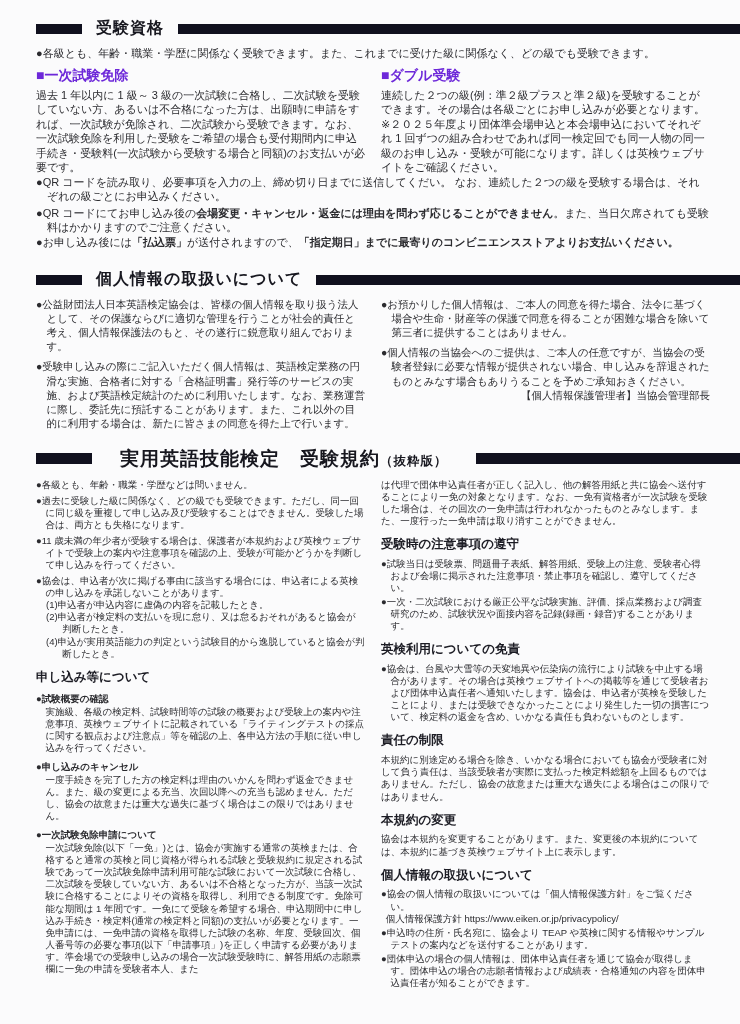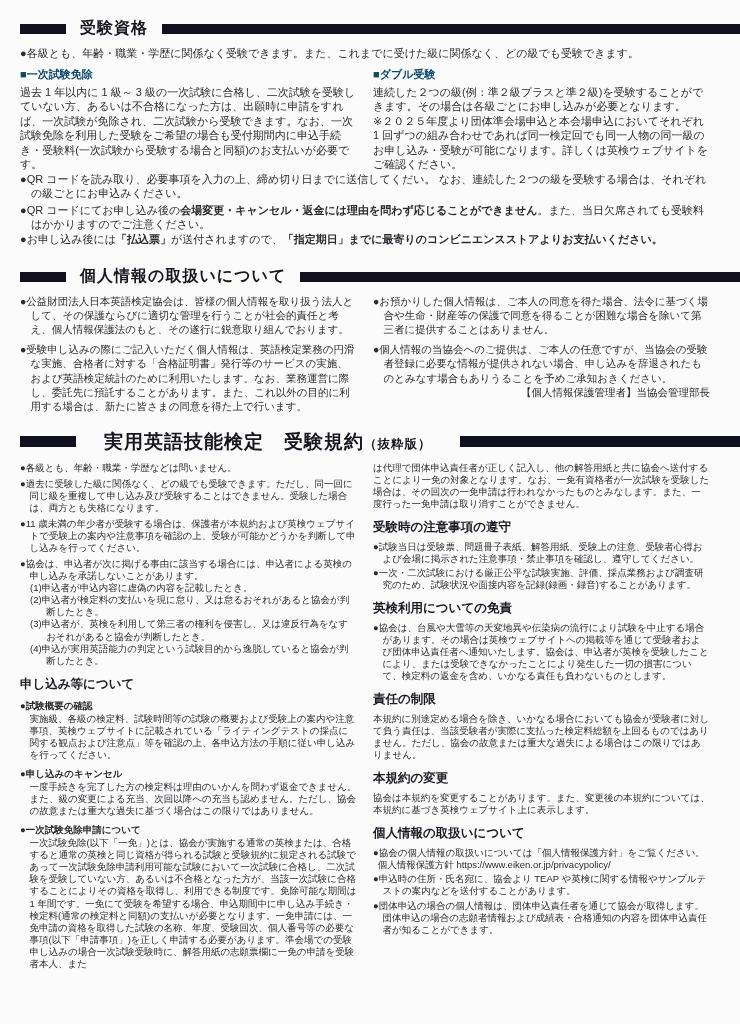--- a/index.html
+++ b/index.html
@@ -3,21 +3,21 @@
 <meta charset="utf-8">
 <style>
   html,body { margin:0; padding:0; }
   body {
     width:740px; height:1024px;
     background:#fbfbfc;
     color:#2b2b2f;
     font-family:"Liberation Sans","DejaVu Sans",sans-serif;
     overflow:hidden;
   }
-  .page { box-sizing:border-box; width:740px; height:1024px; padding:18px 0 0 20px; }
+  .page { box-sizing:border-box; width:740px; height:1024px; padding:18px 0 0 36px; }
 
   
   .sec-header { display:flex; align-items:center; margin:0 0 7px 0; }
   .bar-short { width:46px; height:10px; background:#10101e; flex:0 0 auto; }
   .sec-title { font-weight:bold; font-size:16px; color:#17171f; margin:0 14px 0 14px; letter-spacing:1px; white-space:nowrap; }
   .bar-long { flex:1 1 auto; height:10px; background:#10101e; }
   .sec-header.big .sec-title { font-size:19px; }
   .sec-header.big .bar-short { width:56px; height:11px; }
   .sec-header.big .bar-long { height:11px; }
   .title-suffix { font-size:12.5px; font-weight:bold; }
@@ -30,21 +30,21 @@
 
   p { margin:0; }
   .hang { padding-left:1em; text-indent:-1em; }
   .mb2 { margin-bottom:2px; }
   .mb4 { margin-bottom:4px; }
   .mb6 { margin-bottom:6px; }
 
   .cols { display:flex; gap:16px; }
   .col { flex:1 1 0; min-width:0; }
 
-  .subhead { font-size:11px; font-weight:bold; color:#0c4a6e; margin:2px 0 3px 0; }
+  .subhead { font-size:14px; font-weight:bold; color:#6d28d9; margin:2px 0 3px 0; }
   b, .bold { font-weight:bold; }
 
   .reg-h { font-size:12.5px; font-weight:bold; color:#1c1c24; margin:10px 0 5px 0; }
   .reg-h.first { margin-top:6px; }
   .blk-title { font-weight:bold; margin:7px 0 1px 0; }
   .blk-body { margin-left:1em; }
   .sub-item { margin-left:10px; padding-left:1.7em; text-indent:-1.7em; }
 
   .right-align { text-align:right; }
 
@@ -110,21 +110,20 @@
   <div class="content">
     <div class="cols">
 
       <div class="col t9">
         <p class="hang mb4">●各級とも、年齢・職業・学歴などは問いません。</p>
         <p class="hang mb4">●過去に受験した級に関係なく、どの級でも受験できます。ただし、同一回に同じ級を重複して申し込み及び受験することはできません。受験した場合は、両方とも失格になります。</p>
         <p class="hang mb4">●11 歳未満の年少者が受験する場合は、保護者が本規約および英検ウェブサイトで受験上の案内や注意事項を確認の上、受験が可能かどうかを判断して申し込みを行ってください。</p>
         <p class="hang">●協会は、申込者が次に掲げる事由に該当する場合には、申込者による英検の申し込みを承諾しないことがあります。</p>
         <p class="sub-item">(1)申込者が申込内容に虚偽の内容を記載したとき。</p>
         <p class="sub-item">(2)申込者が検定料の支払いを現に怠り、又は怠るおそれがあると協会が判断したとき。</p>
-        <p class="sub-item">(3)申込者が、英検を利用して第三者の権利を侵害し、又は違反行為をなすおそれがあると協会が判断したとき。</p>
         <p class="sub-item">(4)申込が実用英語能力の判定という試験目的から逸脱していると協会が判断したとき。</p>
 
         <div class="reg-h">申し込み等について</div>
         <p class="blk-title">●試験概要の確認</p>
         <p class="blk-body">実施級、各級の検定料、試験時間等の試験の概要および受験上の案内や注意事項、英検ウェブサイトに記載されている「ライティングテストの採点に関する観点および注意点」等を確認の上、各申込方法の手順に従い申し込みを行ってください。</p>
         <p class="blk-title">●申し込みのキャンセル</p>
         <p class="blk-body">一度手続きを完了した方の検定料は理由のいかんを問わず返金できません。また、級の変更による充当、次回以降への充当も認めません。ただし、協会の故意または重大な過失に基づく場合はこの限りではありません。</p>
         <p class="blk-title">●一次試験免除申請について</p>
         <p class="blk-body">一次試験免除(以下「一免」)とは、協会が実施する通常の英検または、合格すると通常の英検と同じ資格が得られる試験と受験規約に規定される試験であって一次試験免除申請利用可能な試験において一次試験に合格し、二次試験を受験していない方、あるいは不合格となった方が、当該一次試験に合格することによりその資格を取得し、利用できる制度です。免除可能な期間は 1 年間です。一免にて受験を希望する場合、申込期間中に申し込み手続き・検定料(通常の検定料と同額)の支払いが必要となります。一免申請には、一免申請の資格を取得した試験の名称、年度、受験回次、個人番号等の必要な事項(以下「申請事項」)を正しく申請する必要があります。準会場での受験申し込みの場合一次試験受験時に、解答用紙の志願票欄に一免の申請を受験者本人、また</p>
       </div>

